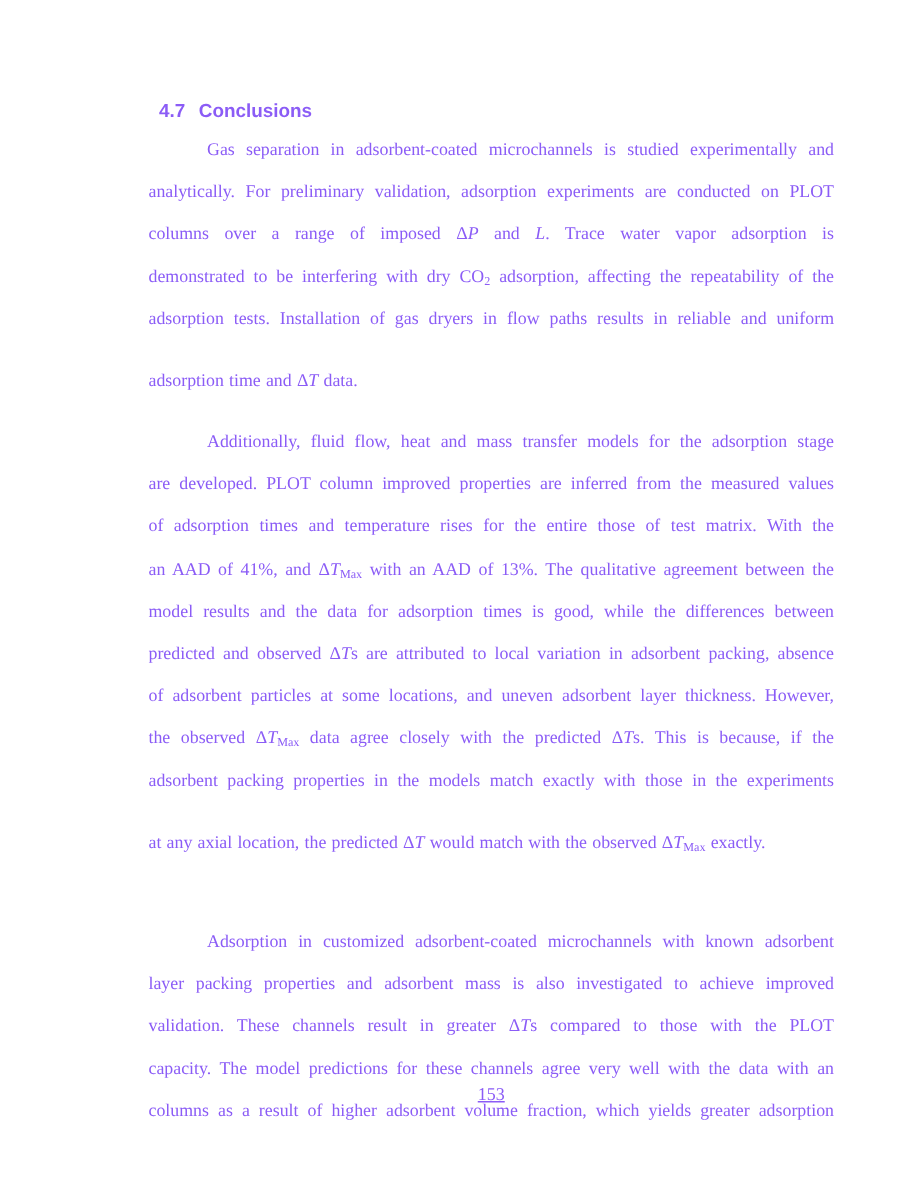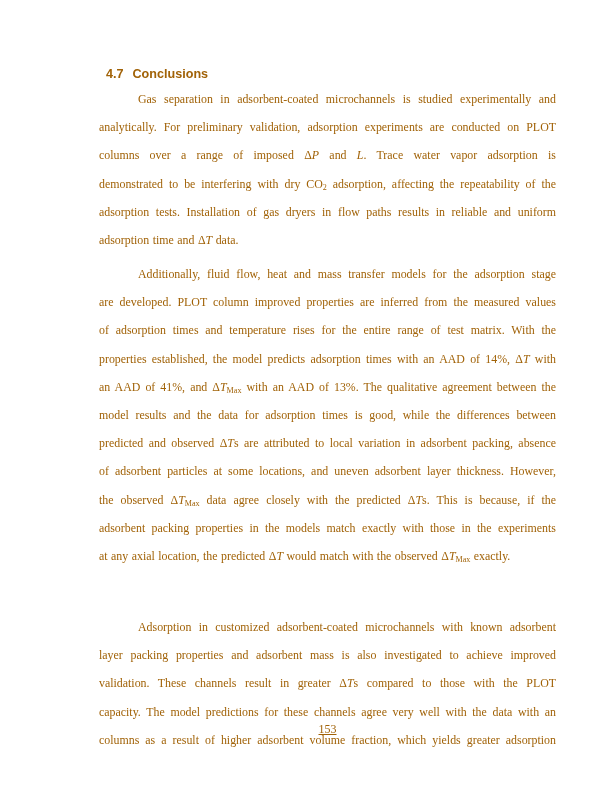--- a/index.html
+++ b/index.html
@@ -1,21 +1,21 @@
 <!DOCTYPE html>
 <html><head>
 <meta charset="utf-8">
 <style>
   html, body { margin: 0; padding: 0; background: #ffffff; }
   .page {
     position: relative;
     width: 612px;
     height: 792px;
     background: #ffffff;
-    color: #a16207;
+    color: #8b5cf6;
     font-family: "Liberation Serif", serif;
     overflow: hidden;
     border-radius: 32px;
   }
   .heading {
     position: absolute;
     top: 67px;
     left: 106px;
     font-family: "Liberation Sans", sans-serif;
     font-weight: bold;
@@ -25,33 +25,33 @@
     gap: 9px;
     white-space: nowrap;
   }
   .body-text { position: absolute; left: 0; top: 0; width: 504px; height: 792px; }
   .para {
     position: absolute;
     left: 99px;
     width: 457px;
   }
   .para-0 { top: 85px; }
-  .para-1 { top: 260px; }
+  .para-1 { top: 280px; }
   .para-2 { top: 584px; margin-top: 29px; }
   .line {
     font-size: 11.9px;
     line-height: 28.2px;
     height: 28.2px;
     text-align: justify;
     text-align-last: justify;
     overflow: hidden;
     word-spacing: 0.5px;
   }
   .line.firstline { text-indent: 39px; }
-  .para.no-fill-last .line:last-child { text-align-last: left; }
+  .para.no-fill-last .line:last-child { text-align-last: left; margin-top: 13px; }
   .line i { font-style: italic; }
   .line sub {
     font-size: 68%;
     line-height: 0;
     vertical-align: baseline;
     position: relative;
     top: 0.25em;
   }
   .pagenum {
     position: absolute;
@@ -79,22 +79,21 @@
         <div class="line firstline">Gas separation in adsorbent-coated microchannels is studied experimentally and</div>
         <div class="line">analytically. For preliminary validation, adsorption experiments are conducted on PLOT</div>
         <div class="line">columns over a range of imposed Δ<i>P</i> and <i>L</i>. Trace water vapor adsorption is</div>
         <div class="line">demonstrated to be interfering with dry CO<sub>2</sub> adsorption, affecting the repeatability of the</div>
         <div class="line">adsorption tests. Installation of gas dryers in flow paths results in reliable and uniform</div>
         <div class="line">adsorption time and Δ<i>T</i> data.</div>
       </div>
       <div class="para para-1 no-fill-last">
         <div class="line firstline">Additionally, fluid flow, heat and mass transfer models for the adsorption stage</div>
         <div class="line">are developed. PLOT column improved properties are inferred from the measured values</div>
-        <div class="line">of adsorption times and temperature rises for the entire range of test matrix. With the</div>
-        <div class="line">properties established, the model predicts adsorption times with an AAD of 14%, Δ<i>T</i> with</div>
+        <div class="line">of adsorption times and temperature rises for the entire those of test matrix. With the</div>
         <div class="line">an AAD of 41%, and Δ<i>T</i><sub>Max</sub> with an AAD of 13%. The qualitative agreement between the</div>
         <div class="line">model results and the data for adsorption times is good, while the differences between</div>
         <div class="line">predicted and observed Δ<i>T</i>s are attributed to local variation in adsorbent packing, absence</div>
         <div class="line">of adsorbent particles at some locations, and uneven adsorbent layer thickness. However,</div>
         <div class="line">the observed Δ<i>T</i><sub>Max</sub> data agree closely with the predicted Δ<i>T</i>s. This is because, if the</div>
         <div class="line">adsorbent packing properties in the models match exactly with those in the experiments</div>
         <div class="line">at any axial location, the predicted Δ<i>T</i> would match with the observed Δ<i>T</i><sub>Max</sub> exactly.</div>
       </div>
       <div class="para para-2">
         <div class="line firstline">Adsorption in customized adsorbent-coated microchannels with known adsorbent</div>

